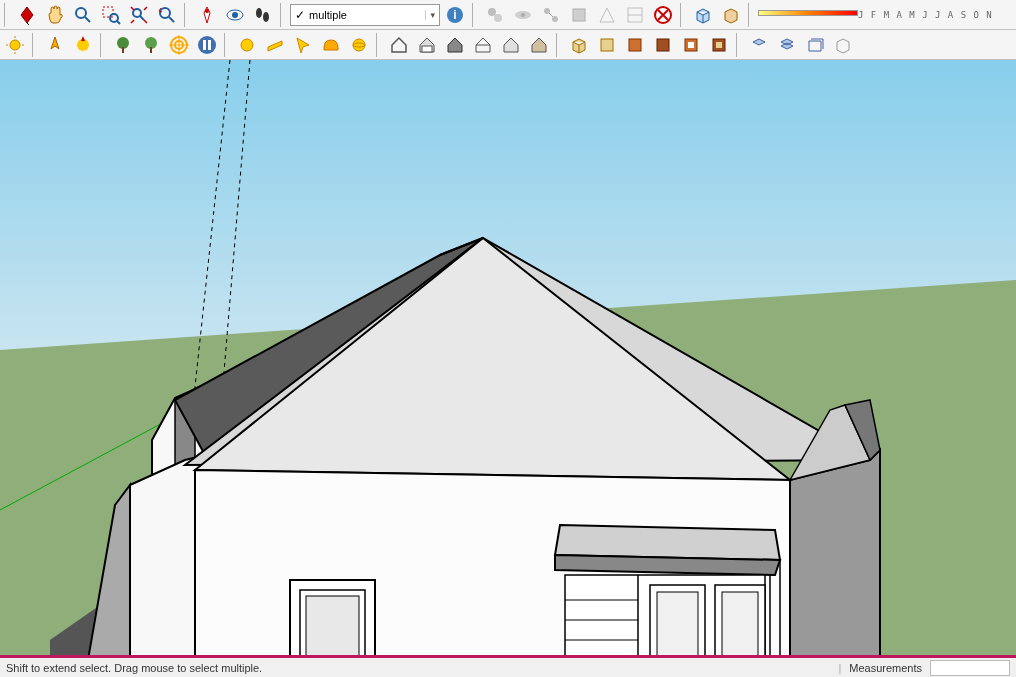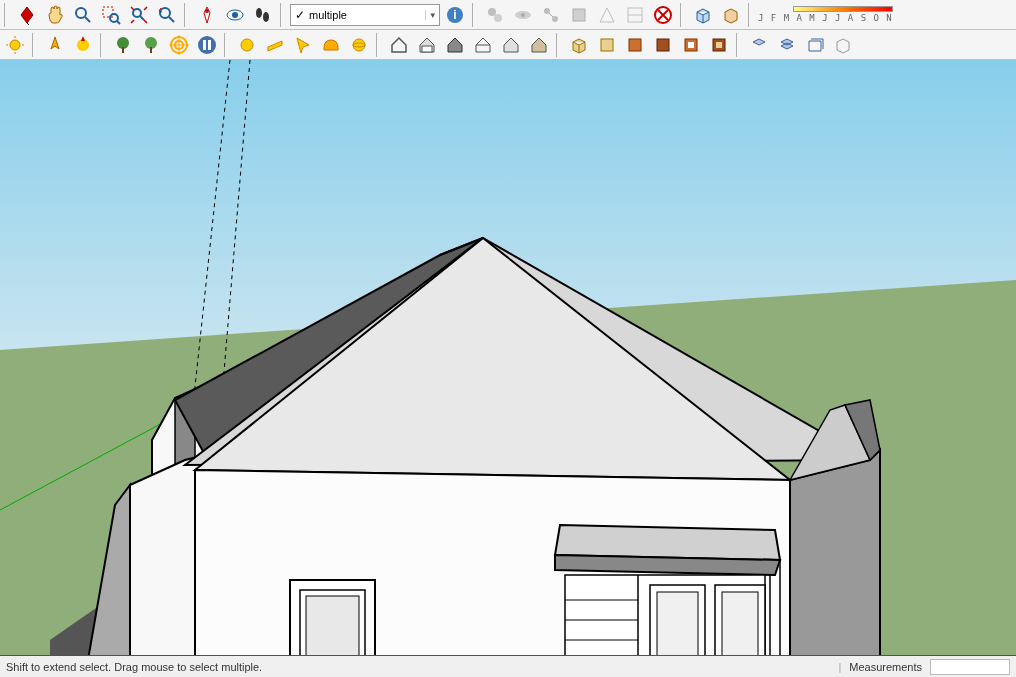--- a/index.html
+++ b/index.html
@@ -5,26 +5,26 @@
 * { margin: 0; padding: 0; box-sizing: border-box; }
 body { font-family: Arial, sans-serif; font-size: 11px; width: 1016px; height: 677px; overflow: hidden; background: #fff; position: relative; }
 .toolbar { display: flex; align-items: center; height: 30px; background: #f5f5f5; border-bottom: 1px solid #c0c0c0; padding: 0 2px; gap: 2px; }
 .toolbar-sep { width: 6px; height: 24px; border-left: 1px solid #b0b0b0; margin: 0 2px; }
 .tool-btn { width: 26px; height: 26px; display: flex; align-items: center; justify-content: center; cursor: pointer; border: 1px solid transparent; border-radius: 2px; }
 .tool-btn svg { width: 20px; height: 20px; }
 .layer-dropdown { display: flex; align-items: center; background: #fff; border: 1px solid #999; height: 22px; min-width: 150px; padding: 0 4px; gap: 4px; }
 .layer-dropdown .check { font-size: 12px; }
 .layer-dropdown .dd-arrow { margin-left: auto; font-size: 9px; color: #555; border-left: 1px solid #ccc; padding-left: 4px; }
 .viewport { position: relative; width: 1016px; height: 617px; overflow: hidden; }
-.status-bar { position: absolute; bottom: 0; left: 0; right: 0; height: 22px; background: #f0f0f0; border-top: 1px solid #be185d; display: flex; align-items: center; padding: 0 6px; font-size: 11px; color: #333; }
+.status-bar { position: absolute; bottom: 0; left: 0; right: 0; height: 22px; background: #f0f0f0; border-top: 3px solid #be185d; display: flex; align-items: center; padding: 0 6px; font-size: 11px; color: #333; }
 .status-right { margin-left: auto; display: flex; align-items: center; gap: 8px; }
 .measurements-box { border: 1px solid #bbb; background: #fff; padding: 1px 8px; min-width: 80px; height: 16px; }
 .month-strip { display: flex; align-items: center; font-size: 9px; color: #666; gap: 0; letter-spacing: 1px; font-family: monospace; }
 .grad-bar { width: 100px; height: 6px; background: linear-gradient(to right, #ffff80, #ff8000, #ff0000); border: 1px solid #999; margin-bottom: 1px; }
-.month-col { display: flex; flex-direction: column; align-items: flex-end; }
+.month-col { display: flex; flex-direction: row; align-items: flex-start; }
 </style>
 </head>
 <body>
 
 <div class="toolbar">
   <div class="toolbar-sep"></div>
   <div class="tool-btn">
       <svg viewBox="0 0 20 20">
         <polygon points="10,2 16,10 10,18 4,10" fill="#c00" stroke="#800"></polygon>
         <line x1="10" y1="18" x2="14" y2="22" stroke="#000"></line>

